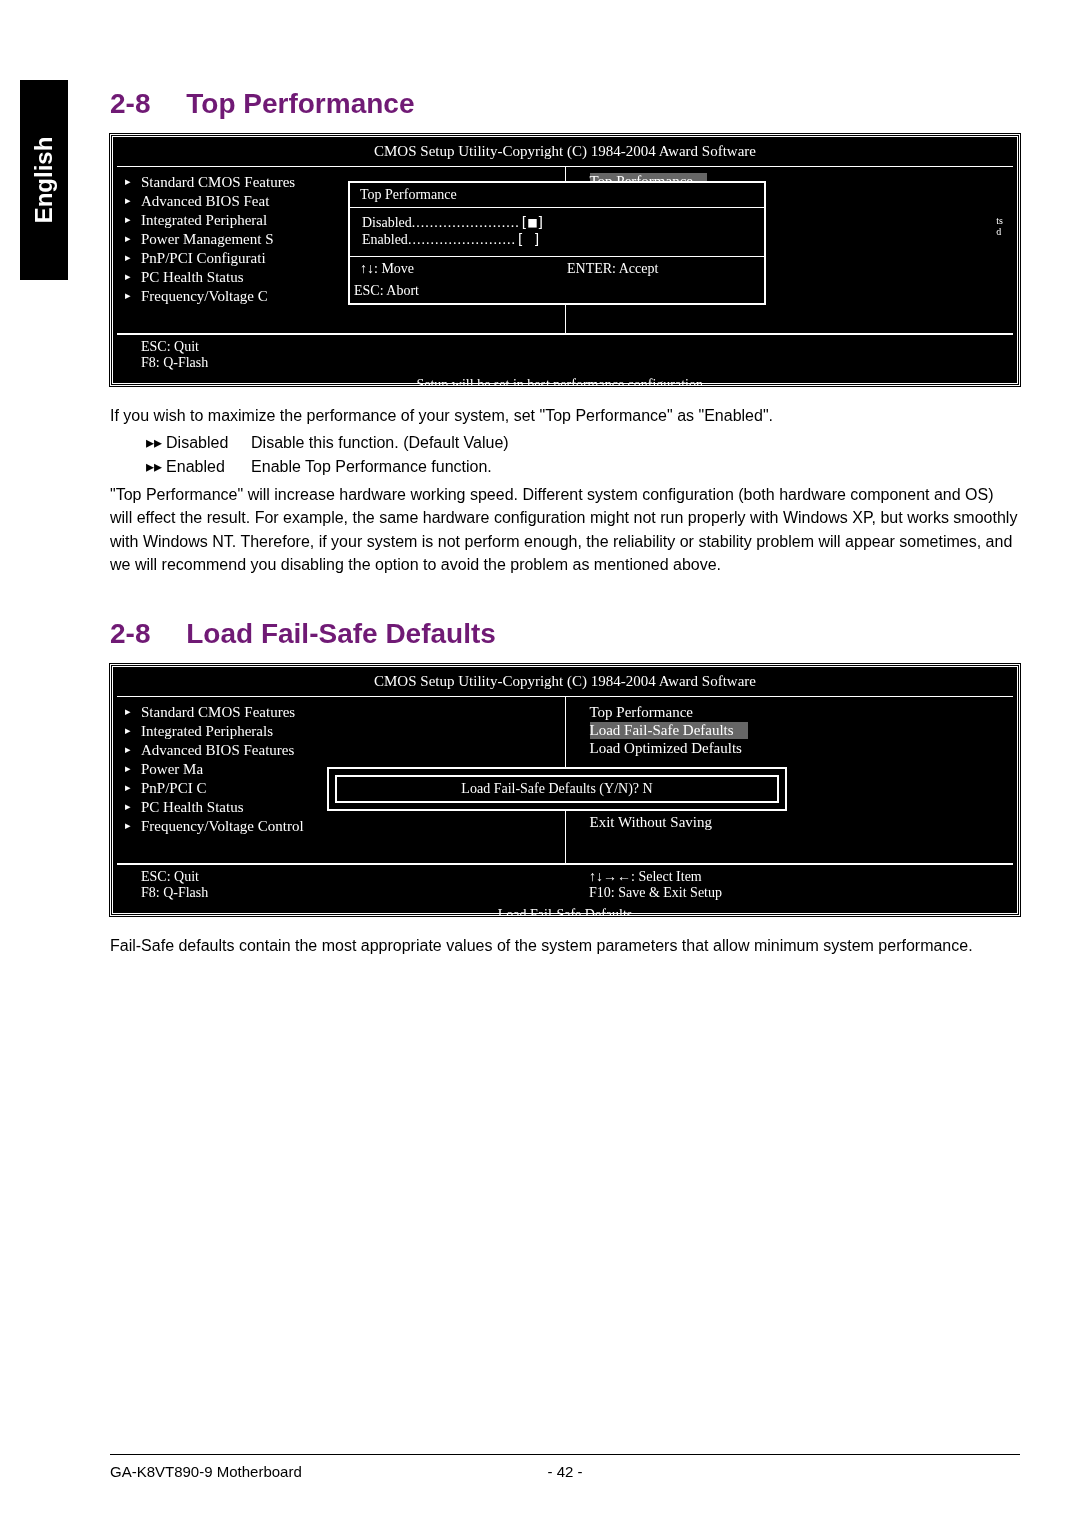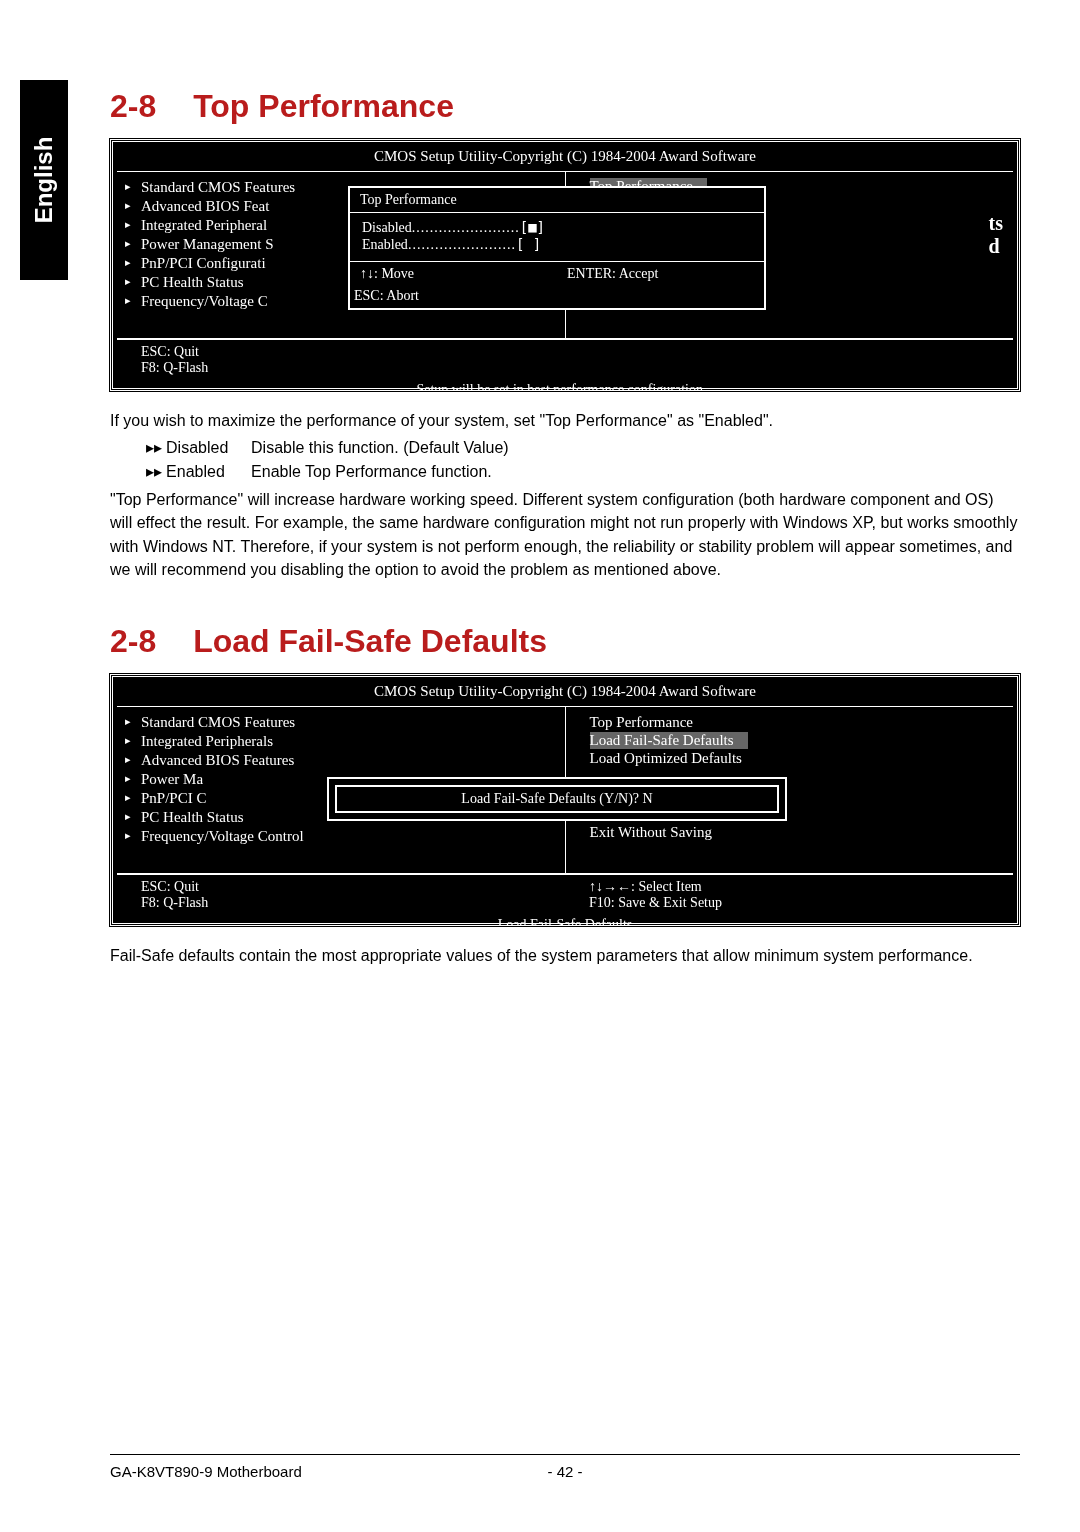--- a/index.html
+++ b/index.html
@@ -17,22 +17,22 @@
   }
   .lang-tab span {
     color: #fff; font-weight: bold; font-size: 24px;
     transform: rotate(-90deg);
     white-space: nowrap;
   }
 
   .content { margin-left: 70px; }
 
   h2.section-head {
-    font-size: 32px; font-weight: bold;
-    color: #b91c1c;
+    font-size: 28px; font-weight: bold;
+    color: #701a75;
     margin: 8px 0 14px 0;
   }
   .section-num { margin-right: 28px; }
 
   
   .bios {
     background: #000;
     border: 3px double #fff;
     outline: 1px solid #000;
     padding: 4px 4px 2px 4px;
@@ -130,21 +130,21 @@
             <li>PnP/PCI Configurati</li>
             <li>PC Health Status</li>
             <li>Frequency/Voltage C</li>
           </ul>
         </div>
         <div class="bios-divider"></div>
         <div class="bios-right">
           <ul>
             <li class="highlight">Top Performance</li>
           </ul>
-          <div style="position:absolute; right:10px; top:40px; font-size:20px;font-weight:bold;">
+          <div style="position:absolute; right:10px; top:48px; font-size:10px;">
             <div>ts</div>
             <div>d</div>
           </div>
         </div>
       </div>
       <div class="bios-bottom">
         <div class="col">
           <div>ESC: Quit</div>
           <div>F8: Q-Flash</div>
         </div>

